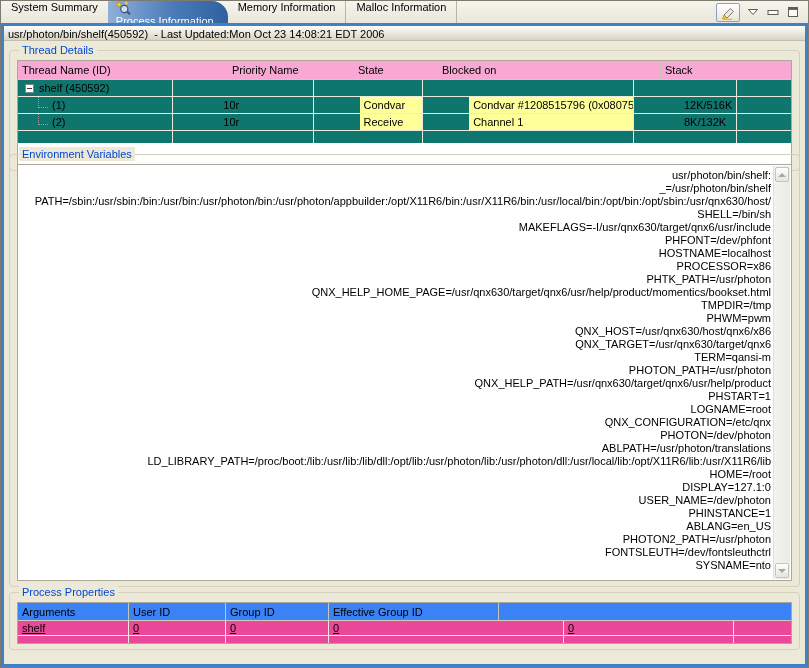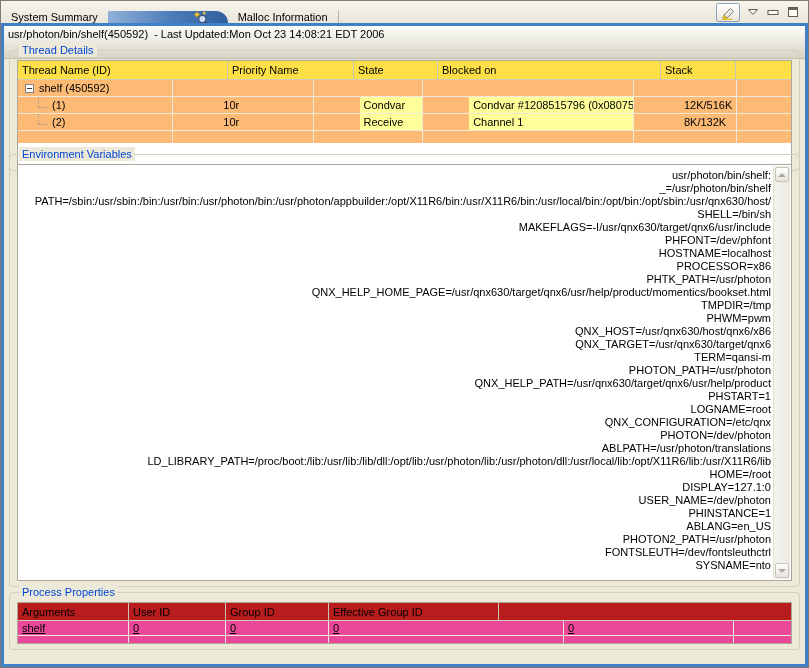--- a/index.html
+++ b/index.html
@@ -10,24 +10,23 @@
     font-size:11px;color:#000;background:#ece9d8;
     border:1px solid #7d7b70;overflow:hidden;
   }
   
   .tabbar{
     position:absolute;top:0;left:0;right:0;height:22px;
     background:linear-gradient(180deg,#f6f4ec,#e9e6da);
     display:flex;align-items:stretch;
   }
   .tab{
-    display:flex;align-items:flex-end;padding:0 10px;
+    display:flex;align-items:flex-start;padding:0 10px;
     border-right:1px solid #b9b5a5;color:#000;cursor:default;
     white-space:nowrap;
-    margin-top:10px;
   }
   .tab.active{
     background:linear-gradient(90deg,#8fb0d8 0%,#4a7ab8 55%,#30619e 100%);
     color:#fff;border-right:none;
     border-radius:3px 16px 0 0;
     padding:0 14px 0 8px;margin-left:-1px;flex-direction:column;
   }
   .tab-icon{display:inline-flex;margin-right:5px;}
   .tab-close{
     margin-left:9px;font-weight:bold;font-size:11px;color:#fff;cursor:default;
@@ -42,57 +41,57 @@
     width:24px;height:19px;border:1px solid #8ba0bd;border-radius:2px;
     background:linear-gradient(180deg,#ffffff,#e8e5da);
   }
   .flatbtn{display:flex;align-items:center;justify-content:center;width:14px;height:14px;}
   
   .content{
     position:absolute;top:22px;left:0;right:0;bottom:0;
     border:3px solid #3f80c8;background:#ece9d8;
   }
   .viewheader{
-    position:absolute;top:0;left:0;right:0;height:33px;
+    position:absolute;top:0;left:0;right:0;height:15px;
     background:linear-gradient(180deg,#fdfdfa,#d8d4c4);
     border-bottom:1px solid #c2beae;
     line-height:16px;padding-left:4px;white-space:pre;overflow:hidden;
   }
   
   .group{
     position:absolute;left:5px;right:5px;
     border:1px solid #d4d0bc;border-radius:4px;
   }
   .group-title{
     position:absolute;top:-8px;left:9px;background:#ece9d8;
     padding:0 3px;color:#0046d5;line-height:14px;
   }
   .panel{
     position:absolute;left:7px;right:7px;top:9px;bottom:5px;
     background:#fff;border:1px solid #aba89b;overflow:hidden;
   }
   
-  .thead{display:flex;height:19px;background:#fde047;border-bottom:1px solid #cfccbc;}
+  .thead{display:flex;height:19px;background:#f9a8d4;border-bottom:1px solid #cfccbc;}
   .thead .cell{border-right:1px solid #c9c6b6;color:#000;}
-  .trow{display:flex;height:17px;border-bottom:1px solid #eceadd;background:#fdba74;gap:46px;}
+  .trow{display:flex;height:17px;border-bottom:1px solid #eceadd;background:#0f766e;gap:46px;}
   .trow .cell{border-right:1px solid #eceadd;}
   .cell{
     display:flex;align-items:center;padding:0 4px;overflow:hidden;
     white-space:nowrap;
   }
   .c-name{width:210px;}  .c-pri{width:126px;}  .c-state{width:84px;}
   .c-blocked{width:223px;}  .c-stack{width:75px;}  .c-extra{flex:1;border-right:none !important;}
   .yellow{background:#ffff99;}
   
   .p-args{width:111px;}  .p-uid{width:97px;}  .p-gid{width:103px;}
   .p-euid{width:235px;}  .p-egid{width:170px;}  .p-extra{flex:1;border-right:none !important;}
   .prow{display:flex;height:15px;border-bottom:1px solid #eceadd;background:#ec4899;text-decoration:underline;}
   .prow .cell{border-right:1px solid #eceadd;}
   .prow.small{height:11px;}
-  .phead{display:flex;height:18px;background:#b91c1c;border-bottom:1px solid #cfccbc;}
+  .phead{display:flex;height:18px;background:#3b82f6;border-bottom:1px solid #cfccbc;}
   .phead .cell{border-right:1px solid #c9c6b6;}
   
   .minusbox{
     display:inline-flex;align-items:center;justify-content:center;
     width:9px;height:9px;border:1px solid #848284;background:#fff;
     margin:0 5px 0 3px;flex:none;
   }
   .minusbox i{display:block;width:5px;height:1px;background:#404040;}
   .tree-elbow{
     display:inline-block;width:10px;height:13px;flex:none;
@@ -135,20 +134,23 @@
           <path d="M3 0.5 L4 2.6 L6.2 3.6 L4 4.6 L3 6.8 L2 4.6 L-0.2 3.6 L2 2.6 Z" fill="#ffd23a" stroke="#b88a10" stroke-width="0.6"></path>
           <path d="M10.2 0 L10.9 1.4 L12.3 2.1 L10.9 2.8 L10.2 4.2 L9.5 2.8 L8.1 2.1 L9.5 1.4 Z" fill="#ffd23a"></path>
           <circle cx="8.3" cy="8" r="3.6" fill="#cfe0f4" stroke="#3d5372" stroke-width="1.2"></circle>
           <line x1="11" y1="10.6" x2="14" y2="13.2" stroke="#3d5372" stroke-width="2"></line>
         </svg>
       </span>
       <span>Process Information</span>
       <span class="tab-close">✕</span>
     </div>
     <div class="tab">
+      <span>Memory Information</span>
+    </div>
+    <div class="tab">
       <span>Malloc Information</span>
     </div>
   </div>
 
   <div class="vtoolbar">
     <span class="toolbtn">
       <svg width="17" height="15" viewBox="0 0 17 15">
         <path d="M4 10 L10.5 3.5 L13.5 6.5 L7 13 Z" fill="#e9e9e1" stroke="#7e7e76" stroke-width="1"></path>
         <path d="M4 10 L7 13 L2.6 13.8 Z" fill="#f3cb32" stroke="#a8861e" stroke-width="0.7"></path>
         <line x1="3" y1="14.4" x2="12" y2="14.4" stroke="#e8c020" stroke-width="1.6"></line>

